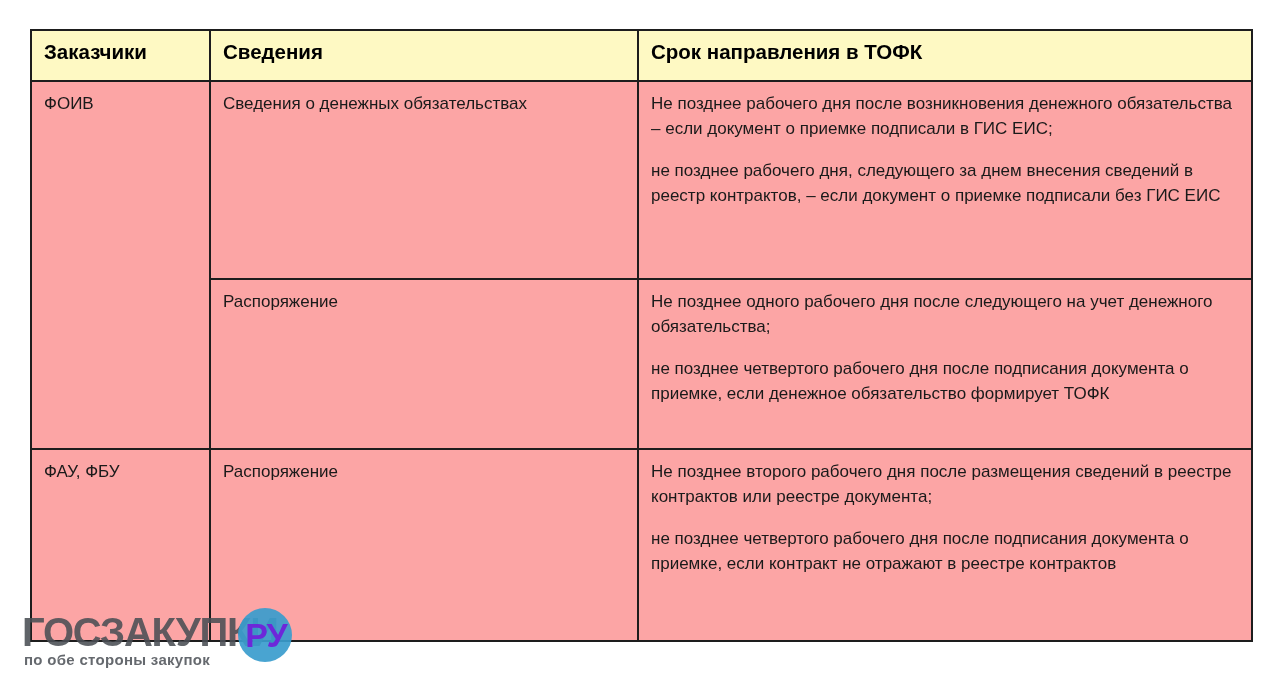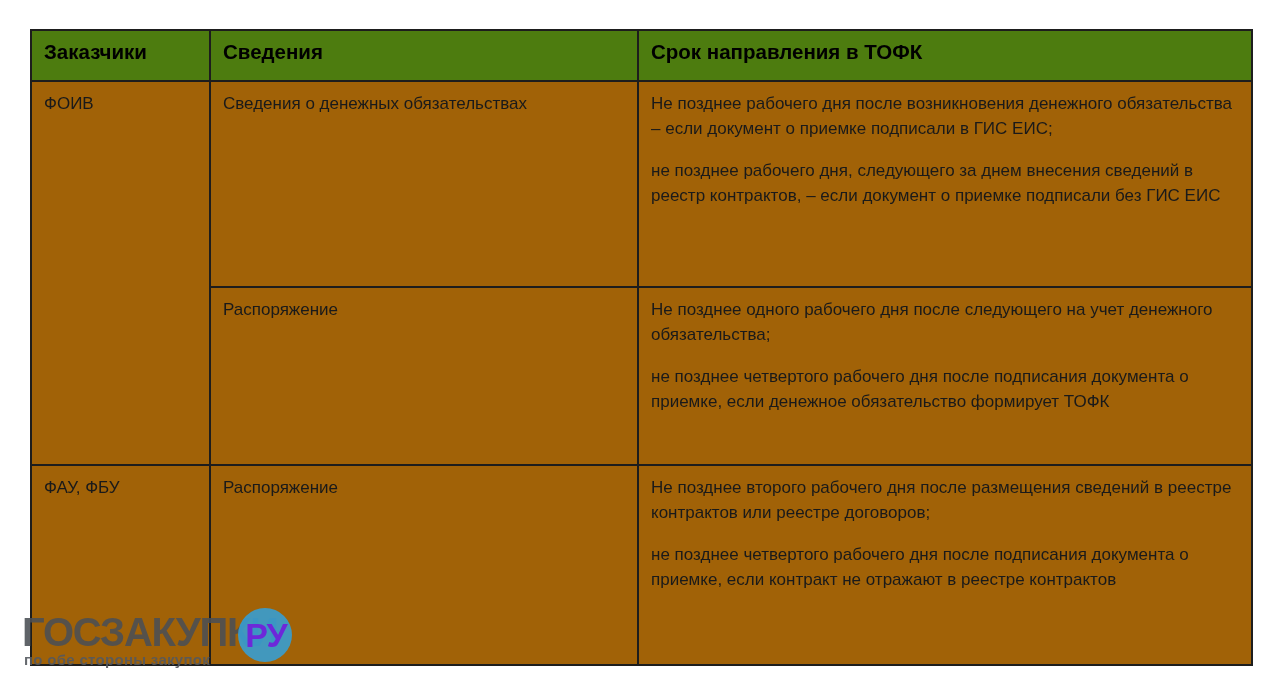--- a/index.html
+++ b/index.html
@@ -41,26 +41,26 @@
   }
 
   table.grid col.c1 { width: 179px; }
   table.grid col.c2 { width: 428px; }
   table.grid col.c3 { width: 614px; }
 
   table.grid th,
   table.grid td {
     border: 2px solid #1d1d1d;
     vertical-align: top;
-    padding: 10px 12px 12px 12px;
-    background: #a16207;
+    padding: 10px 12px 4px 12px;
+    background: #fca5a5;
   }
 
   table.grid thead th {
-    background: #4d7c0f;
+    background: #fef9c3;
     font-weight: bold;
     font-size: 20.5px;
     line-height: 1.25;
     color: #000000;
     padding: 8px 12px 9px 12px;
     text-align: left;
     height: 32px;
   }
 
   table.grid tbody td {
@@ -187,21 +187,21 @@
           <td class="term-cell">
             <p>Не позднее одного рабочего дня после следующего на учет денежного обязательства;</p>
             <p>не позднее четвертого рабочего дня после подписания документа о приемке, если денежное обязательство формирует ТОФК</p>
           </td>
         </tr>
 
         <tr class="row-fau">
           <td class="customer-cell">ФАУ, ФБУ</td>
           <td class="doc-cell">Распоряжение</td>
           <td class="term-cell">
-            <p>Не позднее второго рабочего дня после размещения сведений в реестре контрактов или реестре договоров;</p>
+            <p>Не позднее второго рабочего дня после размещения сведений в реестре контрактов или реестре документа;</p>
             <p>не позднее четвертого рабочего дня после подписания документа о приемке, если контракт не отражают в реестре контрактов</p>
           </td>
         </tr>
 
       </tbody>
     </table>
   </div>
 
   <div class="watermark">
     <div class="wm-word">ГОСЗАКУПКИ</div>

